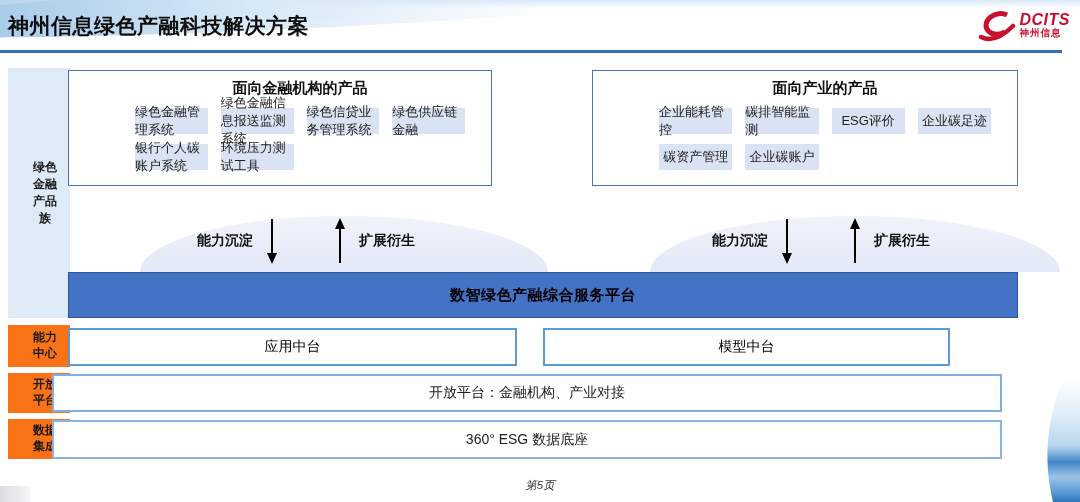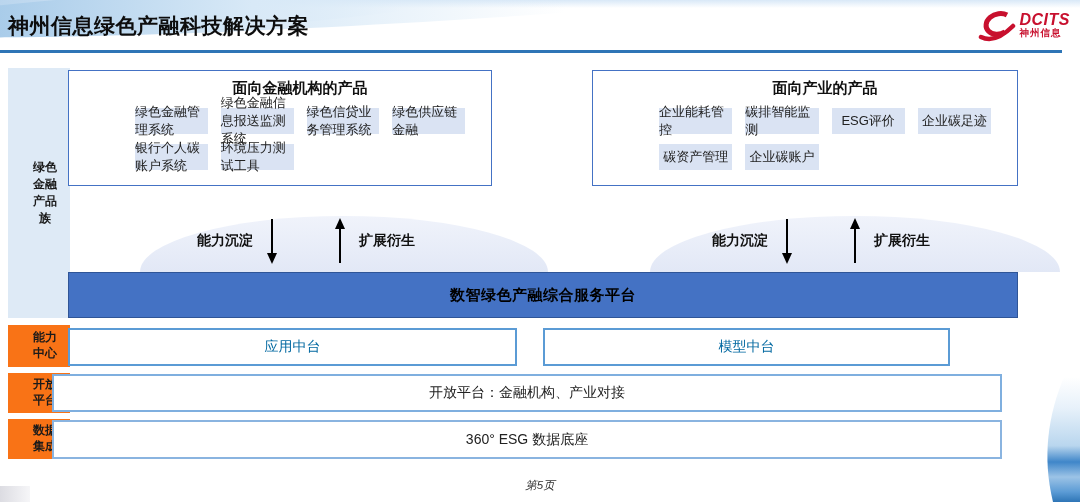--- a/index.html
+++ b/index.html
@@ -49,21 +49,21 @@
   .ag-right{left:665px;width:312px;}
   .arrow-label{font-size:14px;font-weight:bold;color:#111;}
   .arrow-spacer{width:30px;}
   .arrow-svg{display:block;}
 
   
   .platform-bar{position:absolute;left:68px;top:272px;width:950px;height:46px;background:#4472c4;
     border:1px solid #2f5597;box-sizing:border-box;display:flex;align-items:center;justify-content:center;
     color:#000000;font-size:15px;font-weight:bold;letter-spacing:.5px;}
   .mid-box{position:absolute;top:328px;height:38px;background:#fff;border:2px solid #5b9bd5;box-sizing:border-box;
-    display:flex;align-items:center;justify-content:center;font-size:14px;color:#0369a1;}
+    display:flex;align-items:center;justify-content:center;font-size:14px;color:#000000;}
   .mid-box-1{left:68px;width:449px;}
   .mid-box-2{left:543px;width:407px;}
   .wide-row{position:absolute;left:52px;width:950px;background:#fff;box-sizing:border-box;
     display:flex;align-items:center;justify-content:center;font-size:14px;color:#222;}
   .row-open{top:374px;height:38px;border:2px solid #7fafdf;}
   .row-data{top:420px;height:39px;border:2px solid #8ab4e0;}
 
   
   .page-number{position:absolute;left:0;right:0;top:478px;text-align:center;font-size:11.5px;
     font-style:italic;color:#333;}

